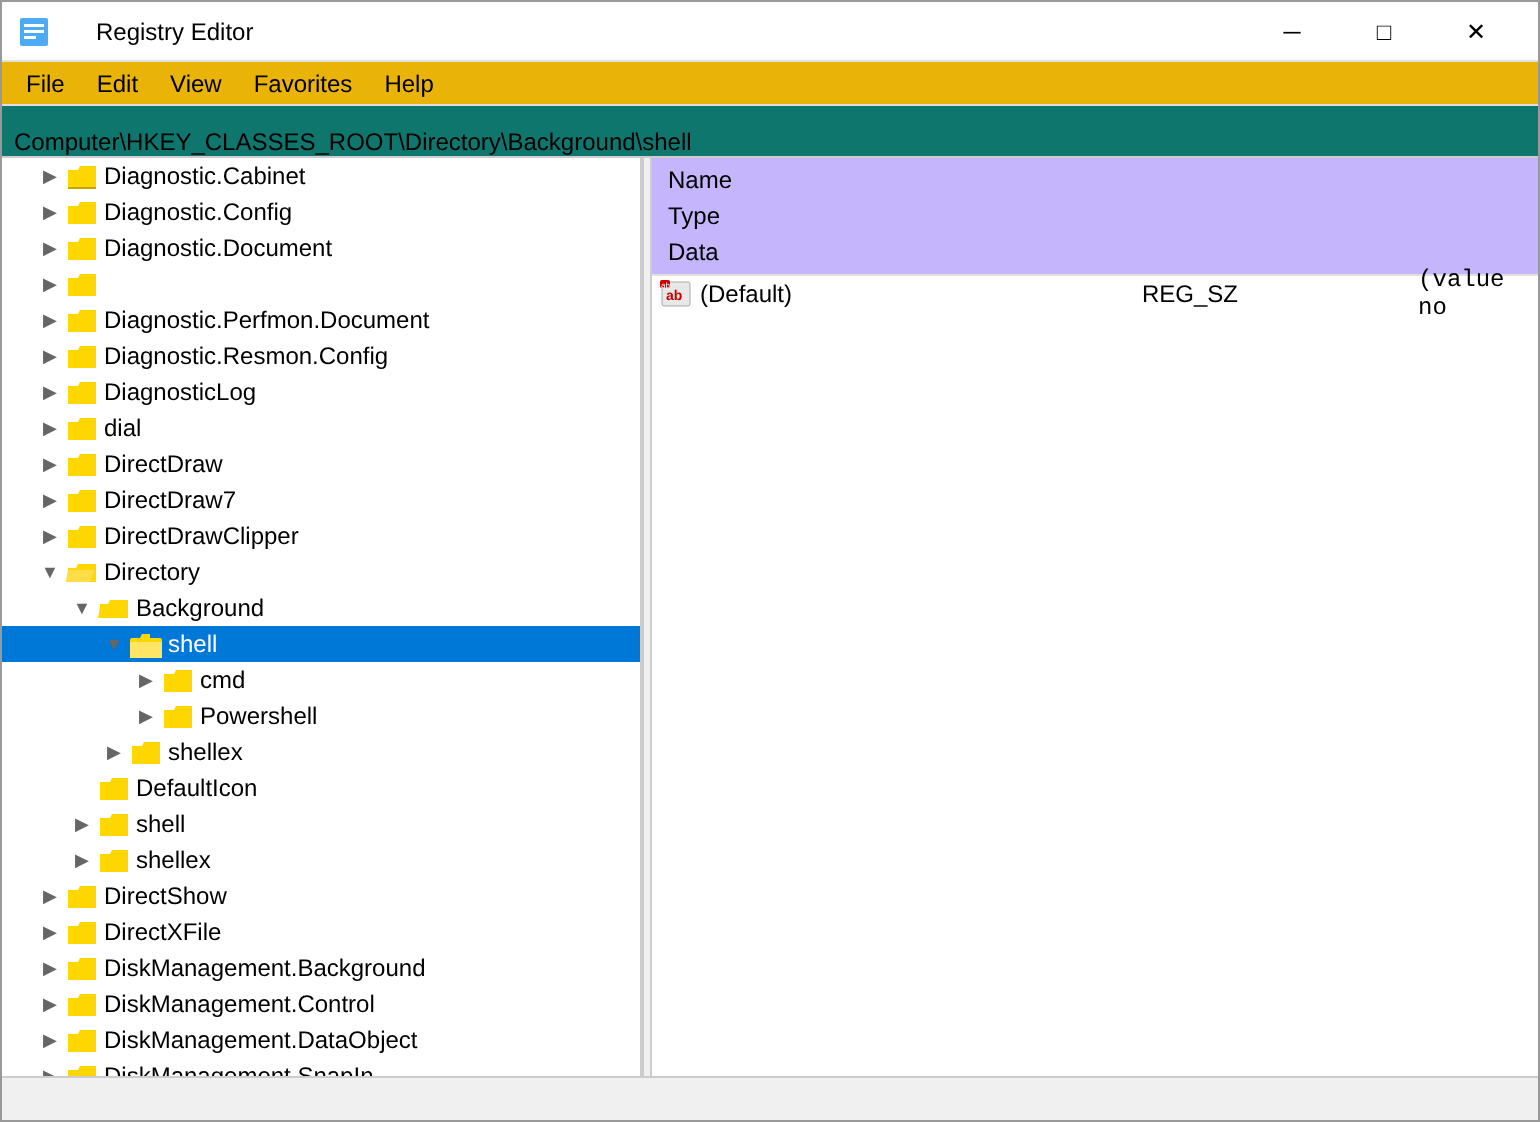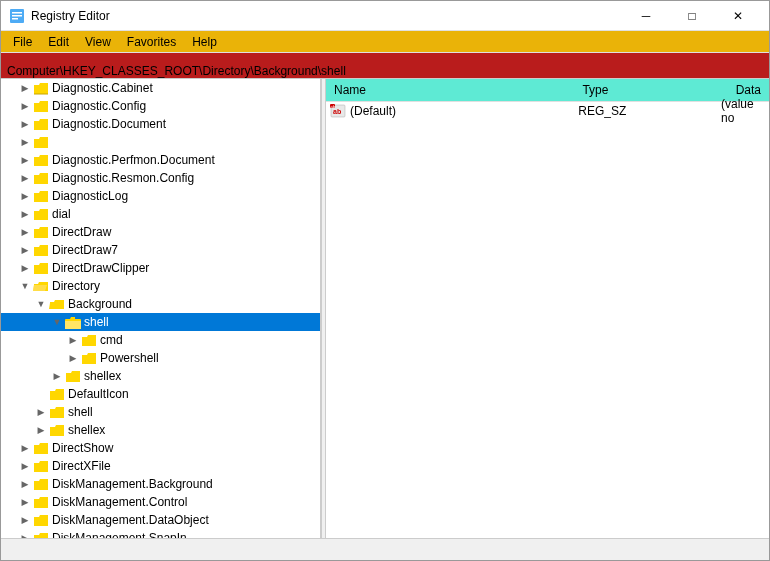--- a/index.html
+++ b/index.html
@@ -24,21 +24,21 @@
       height: 30px;
       display: flex;
       align-items: center;
       padding: 0 8px;
       border-bottom: 1px solid #e0e0e0;
       justify-content: space-between;
     }
     .title-bar-left {
       display: flex;
       align-items: center;
-      gap: 6px;
+      gap: 23px;
     }
     .title-bar-icon {
       width: 16px;
       height: 16px;
     }
     .title-text {
       font-size: 12px;
       color: #000;
     }
     .title-bar-controls {
@@ -64,24 +64,24 @@
       border-bottom: 1px solid #e0e0e0;
       background: #eab308;
     }
     .menu-item {
       padding: 2px 8px;
       cursor: pointer;
       font-size: 12px;
     }
     .address-bar {
       height: 26px;
-      background: #b91c1c;
-      display: flex;
-      align-items: flex-end;
-      padding: 0 6px;
+      background: #0f766e;
+      display: flex;
+      align-items: flex-start;
+      padding: 11px 6px;
       border-bottom: 1px solid #ccc;
     }
     .address-text {
       font-size: 12px;
       color: #000;
       font-weight: normal;
     }
     .main-content {
       display: flex;
       flex: 1;
@@ -96,21 +96,22 @@
     }
     .right-pane {
       flex: 1;
       overflow-y: auto;
       background: #fff;
     }
     .right-pane-header {
       display: flex;
       border-bottom: 1px solid #e0e0e0;
       padding: 2px 0;
-      background: #5eead4;
+      background: #c4b5fd;
+      flex-direction: column;
     }
     .right-col {
       padding: 2px 8px;
       font-size: 12px;
       font-weight: normal;
       cursor: pointer;
     }
     .col-name { width: 260px; }
     .col-type { width: 160px; }
     .col-data { flex: 1; }
@@ -173,21 +174,21 @@
       cursor: pointer;
     }
     .reg-icon {
       width: 16px;
       height: 16px;
       margin-right: 4px;
       flex-shrink: 0;
     }
     .reg-name { width: 256px; font-size: 12px; }
     .reg-type { width: 160px; font-size: 12px; }
-    .reg-data { font-size: 12px; }
+    .reg-data { font-size: 12px; font-family: Liberation Mono, monospace; }
 
     ::-webkit-scrollbar { width: 14px; height: 14px; }
     ::-webkit-scrollbar-track { background: #f0f0f0; }
     ::-webkit-scrollbar-thumb { background: #c1c1c1; border: 2px solid #f0f0f0; }
   </style>
 </head>
 <body>
 
 <div class="window">
 

